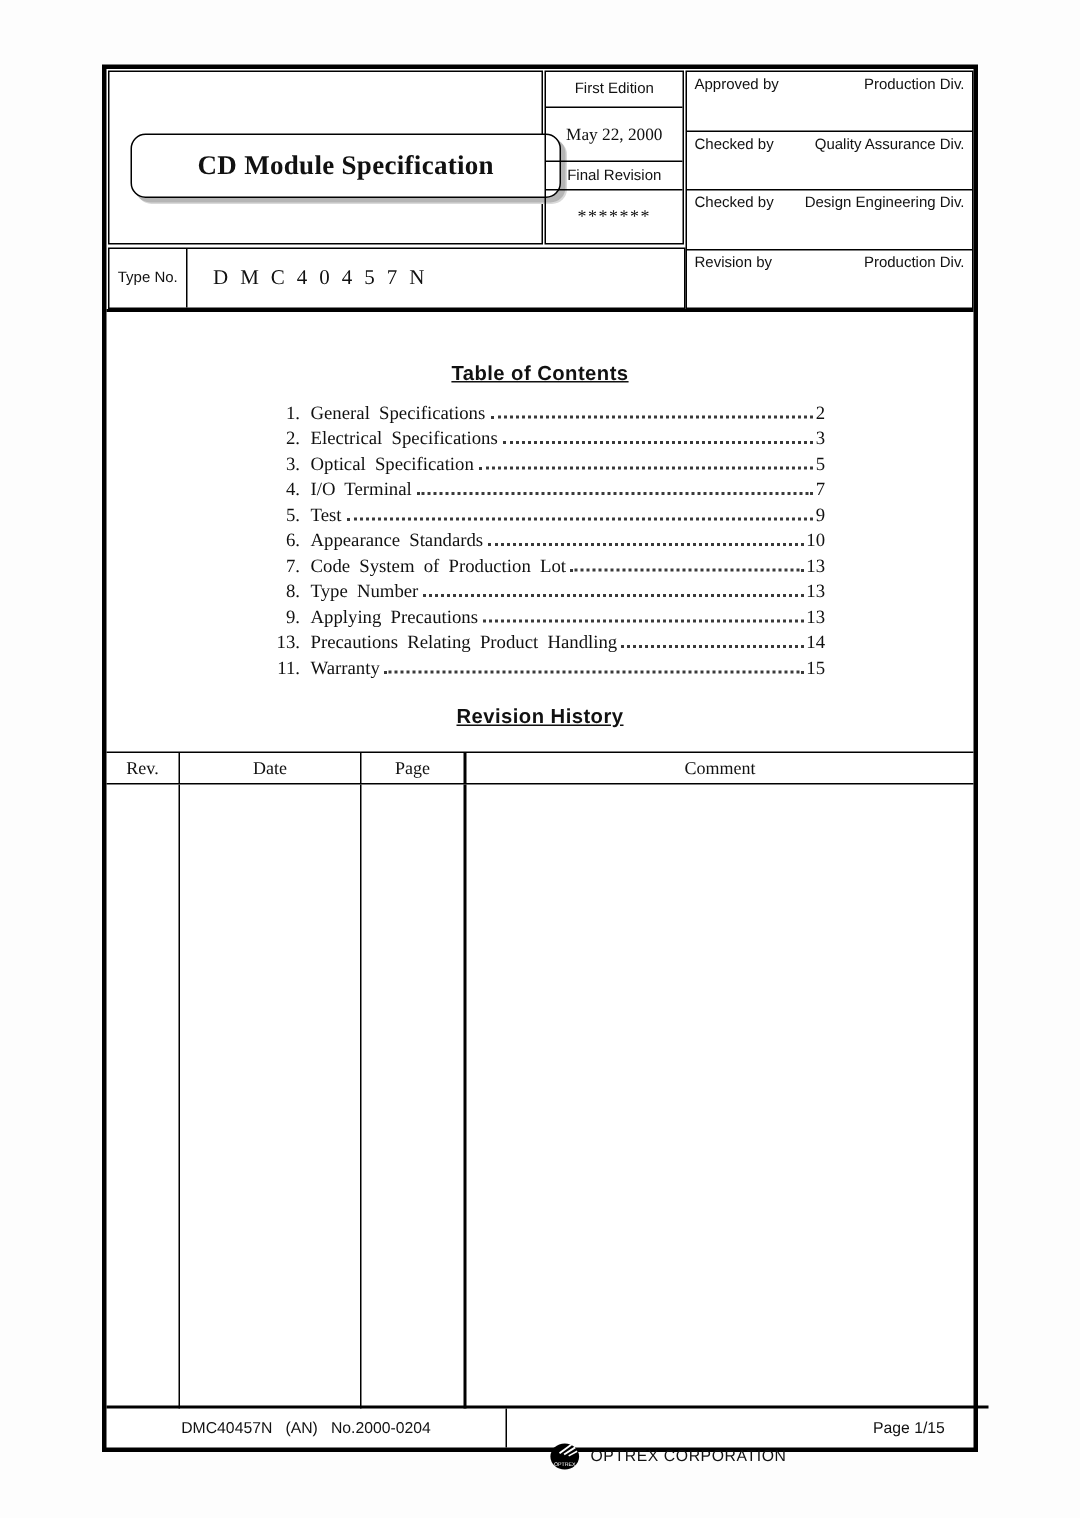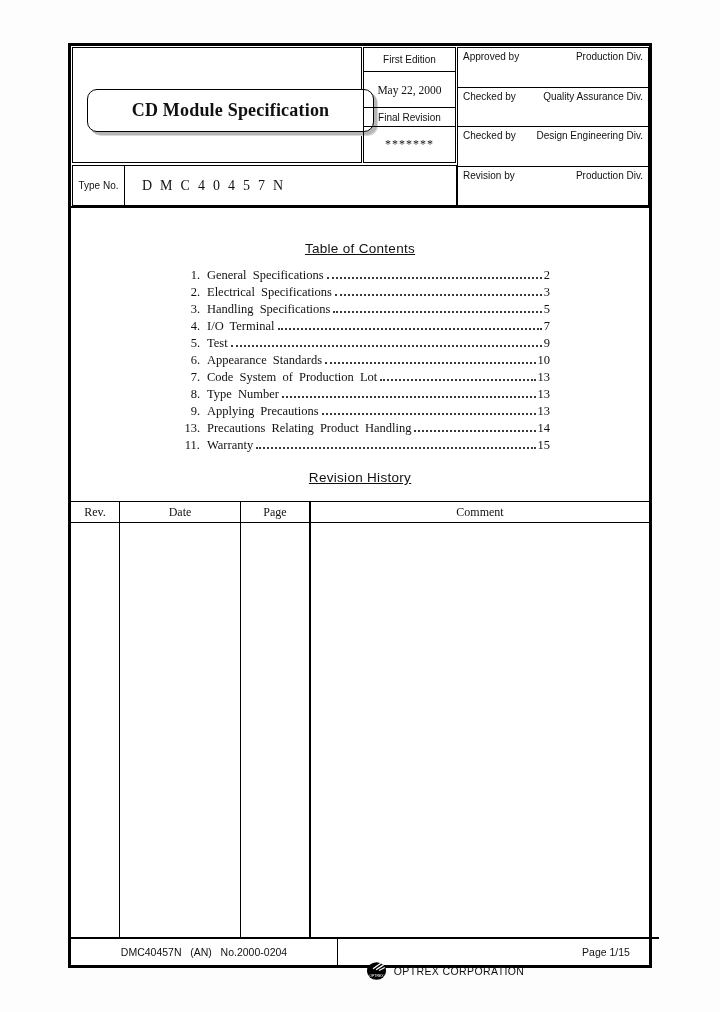--- a/index.html
+++ b/index.html
@@ -35,21 +35,21 @@
               border:1px solid #000; display:flex; }
   .type-label { width:52px; border-right:1px solid #000; display:flex;
                 align-items:center; justify-content:center; font-size:10px; }
   .type-value { flex:1; display:flex; align-items:center; padding-left:17px;
                 font-family:"Liberation Serif", serif; font-size:14px; letter-spacing:8px; }
 
   
   .main-box { position:absolute; left:0; top:160px; width:578px; height:731px;
               border-top:2px solid #000; }
   .section-title { position:absolute; left:0; width:578px; text-align:center;
-                   font-size:13.5px; text-decoration:underline; letter-spacing:0.3px; }
+                   font-size:13.5px; text-decoration:underline; letter-spacing:0.3px;font-weight:bold; }
   .toc-title { top:33px; }
   .toc-list { position:absolute; left:104px; top:60px; width:375px; list-style:none;
               font-family:"Liberation Serif", serif; font-size:12.5px; }
   .toc-item { display:flex; align-items:baseline; height:17px; word-spacing:3px; }
   .toc-num { width:25px; text-align:right; margin-right:7px; flex:none; }
   .toc-leader { flex:1; border-bottom:2px dotted #3a3a3a; margin:0 2px 3px 3px; min-width:12px; }
   .toc-page { flex:none; }
 
   .rev-title { top:262px; }
   .rev-header { position:absolute; left:0; top:293px; width:578px; height:22px;
@@ -131,21 +131,21 @@
           <span class="toc-page">2</span>
         </li>
         <li class="toc-item">
           <span class="toc-num">2.</span>
           <span class="toc-text">Electrical Specifications</span>
           <span class="toc-leader"></span>
           <span class="toc-page">3</span>
         </li>
         <li class="toc-item">
           <span class="toc-num">3.</span>
-          <span class="toc-text">Handling Specifications</span>
+          <span class="toc-text">Optical Specification</span>
           <span class="toc-leader"></span>
           <span class="toc-page">5</span>
         </li>
         <li class="toc-item">
           <span class="toc-num">4.</span>
           <span class="toc-text">I/O Terminal</span>
           <span class="toc-leader"></span>
           <span class="toc-page">7</span>
         </li>
         <li class="toc-item">

